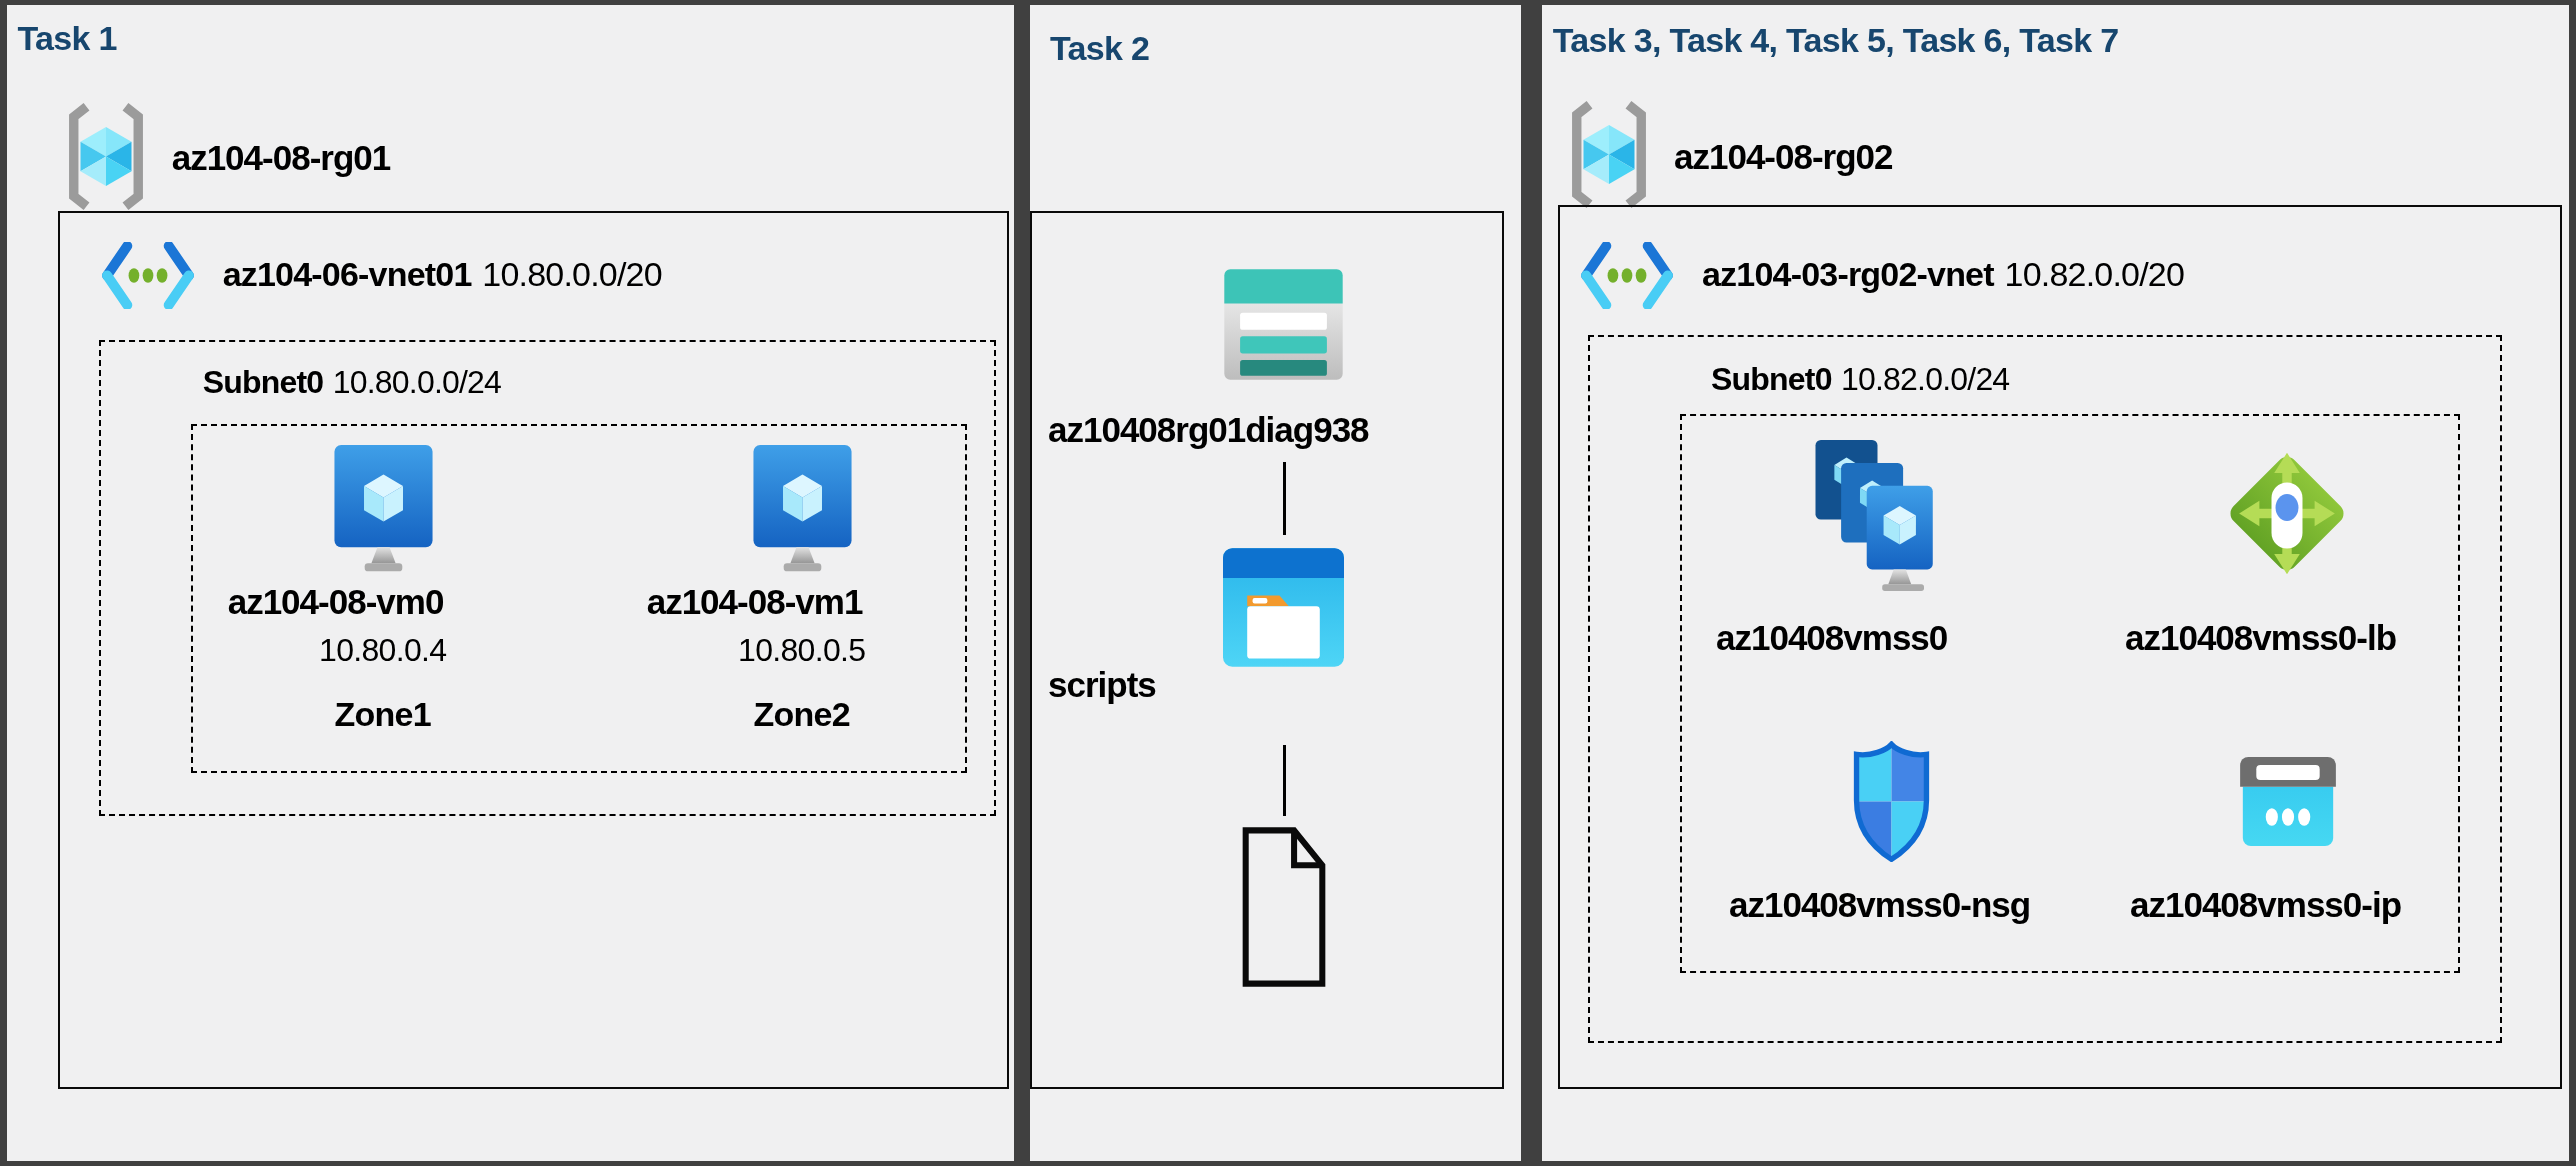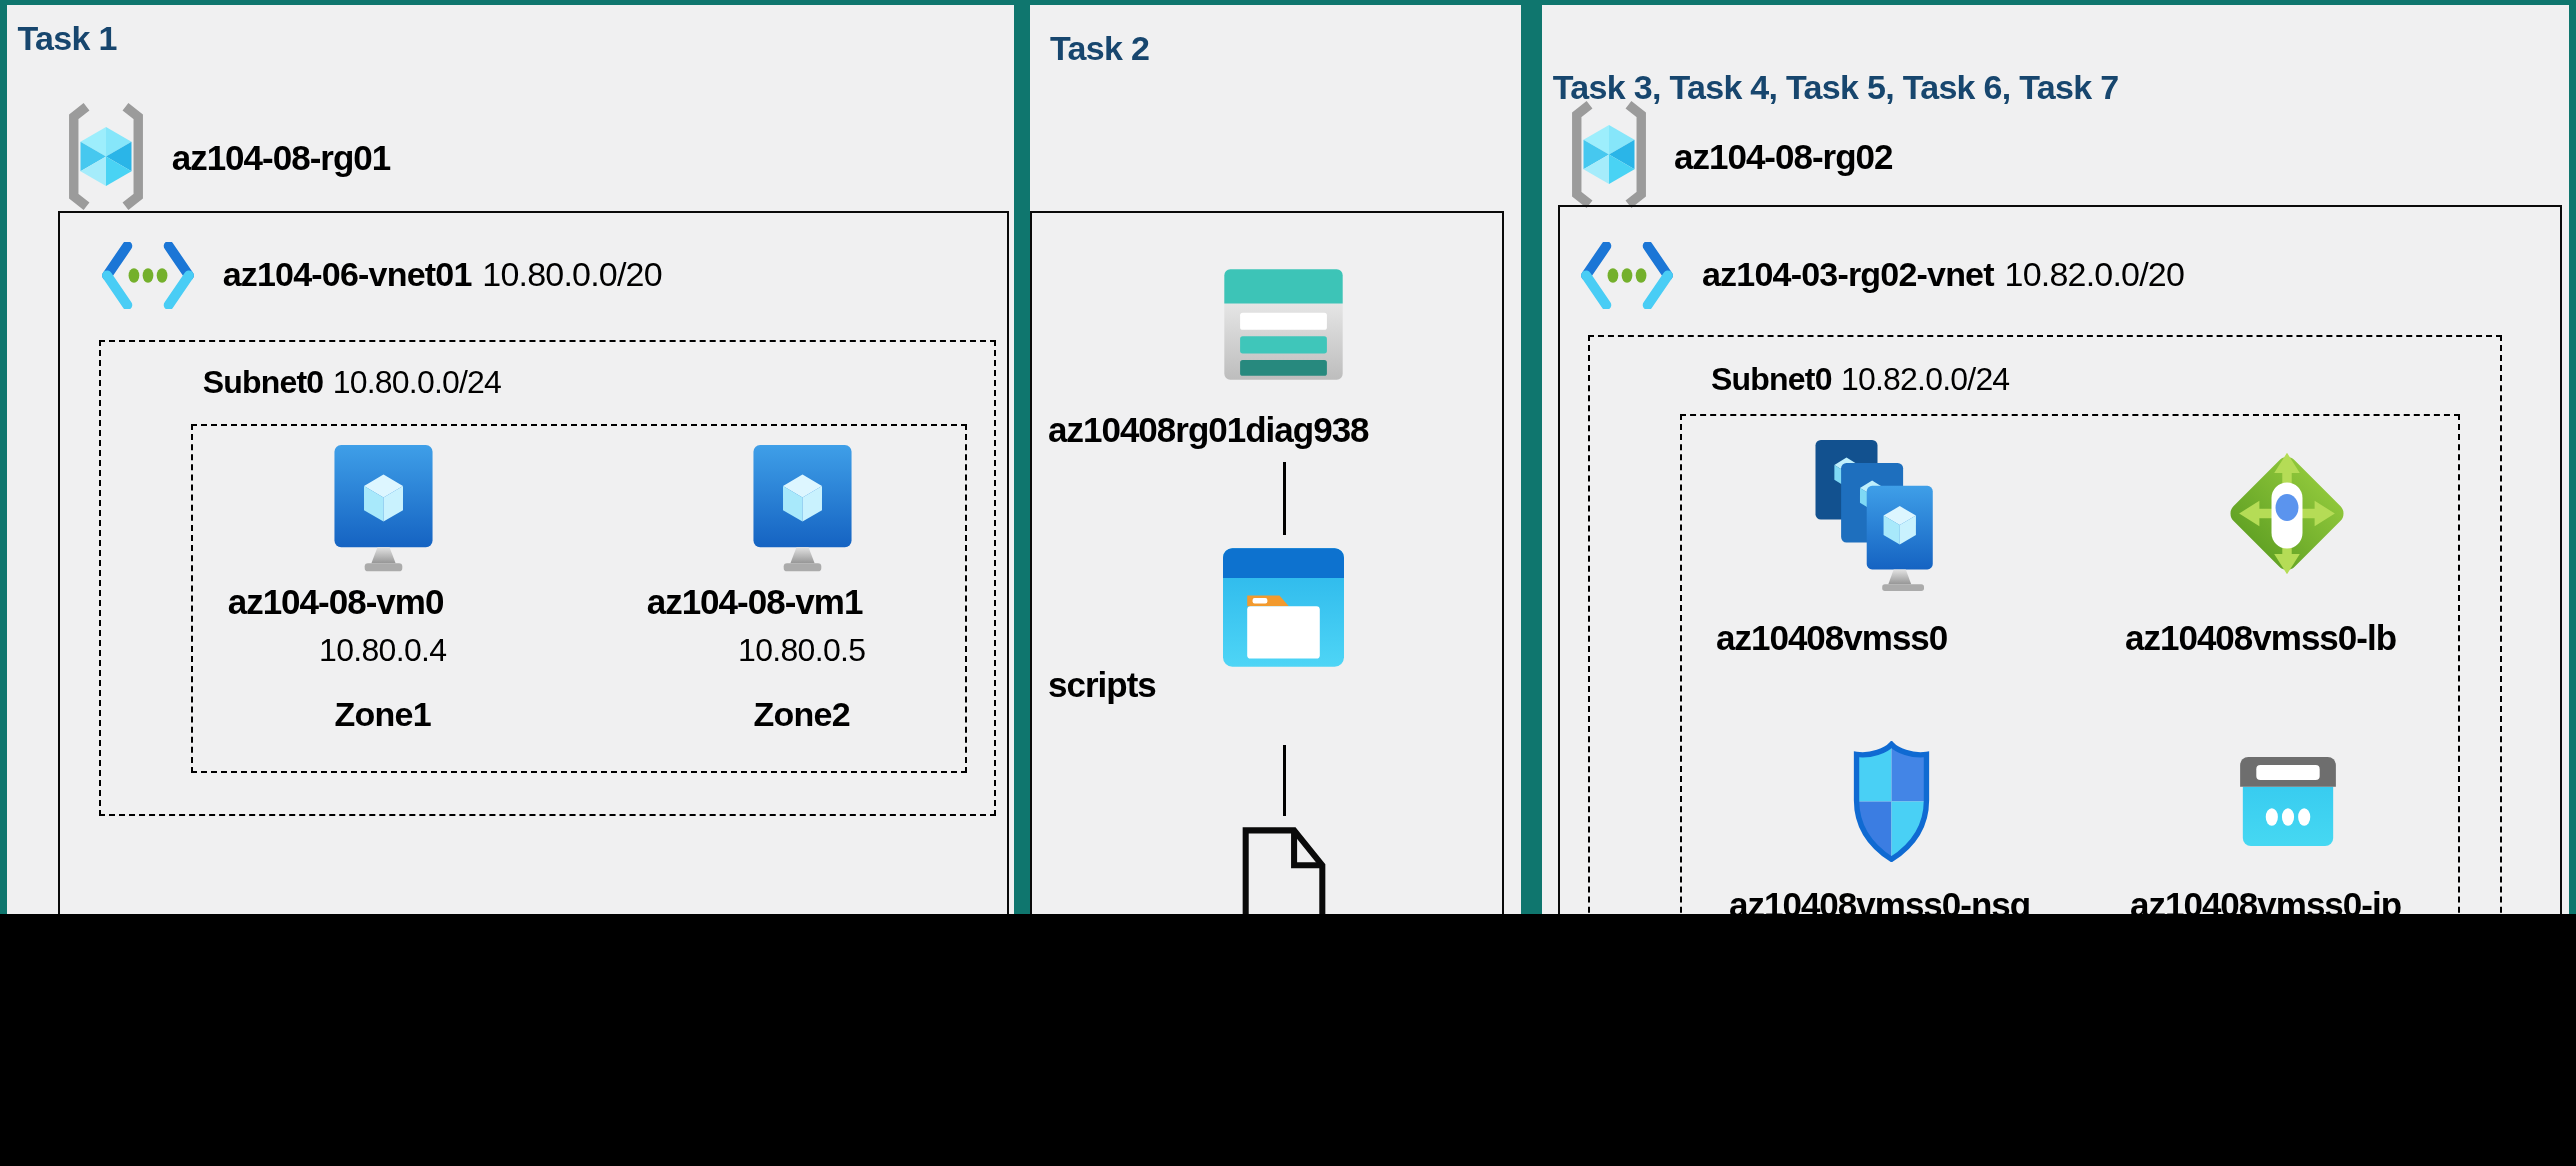--- a/index.html
+++ b/index.html
@@ -1,17 +1,17 @@
 <!DOCTYPE html>
 <html style="font-size:10.8px"><head>
 <meta charset="utf-8">
 <style>
   html,body{margin:0;padding:0;background:#000;}
   *{box-sizing:border-box;}
-  .canvas{position:relative;width:2576px;height:914px;background:#0f766e;font-family:"Liberation Sans",sans-serif;color:#000;overflow:hidden;}
+  .canvas{position:relative;width:2576px;height:1166px;background:#404040;font-family:"Liberation Sans",sans-serif;color:#000;overflow:hidden;}
   .panel{position:absolute;top:5.4px;height:1156px;background:#f0f0f1;}
   .ptitle{position:absolute;margin:0;font-size:34px;font-weight:700;line-height:38px;color:#17466e;letter-spacing:-0.7px;white-space:nowrap;}
   .icon{position:absolute;display:block;}
   .rg-label{position:absolute;font-size:35px;font-weight:700;line-height:40px;letter-spacing:-1px;white-space:nowrap;}
   .solid-box{position:absolute;border:2.7px solid #0a0a0a;}
   .dash-box{position:absolute;border:2.7px dashed #000;}
   .dash-box.inner{border-width:2px;}
   .vnet-label{position:absolute;font-size:34px;line-height:40px;letter-spacing:-0.8px;white-space:nowrap;}
   .vnet-label .nm{font-weight:700;}
   .vnet-label .cidr{font-weight:400;margin-left:10.8px;}
@@ -146,21 +146,21 @@
 
     <div class="conn" style="left:253px;top:740px;height:71px;"></div>
 
     <svg class="icon" style="left:210px;top:820px;" width="88" height="164" viewBox="0 0 130 244">
       <path d="M8,8 H80 L122,60 V236 H8 Z" fill="#f0f0f1" stroke="#0a0a0a" stroke-width="9"></path>
       <path d="M80,8 V60 H122" fill="none" stroke="#0a0a0a" stroke-width="9"></path>
     </svg>
   </section>
 
   <section class="panel" style="left:1542px;width:1027px;">
-    <h1 class="ptitle" style="left:10.8px;top:16px;margin-top:47px;">Task 3, Task 4, Task 5, Task 6, Task 7</h1>
+    <h1 class="ptitle" style="left:10.8px;top:16px;">Task 3, Task 4, Task 5, Task 6, Task 7</h1>
 
     <svg class="icon" style="left:21.6px;top:94px;" width="90" height="111" viewBox="0 0 134 164">
       <path d="M38,8 L19,23 L19,141 L38,156" fill="none" stroke="#9b9b9b" stroke-width="14"></path>
       <path d="M96,8 L115,23 L115,141 L96,156" fill="none" stroke="#9b9b9b" stroke-width="14"></path>
       <polygon points="67,38 105,60 67,82" fill="#86e6fa"></polygon>
       <polygon points="67,38 29,60 67,82" fill="#9deefc"></polygon>
       <polygon points="29,60 67,82 29,104" fill="#46c8ef"></polygon>
       <polygon points="105,60 67,82 105,104" fill="#2ab5e8"></polygon>
       <polygon points="29,104 67,82 67,126" fill="#a5ecfb"></polygon>
       <polygon points="105,104 67,82 67,126" fill="#49d3f4"></polygon>

